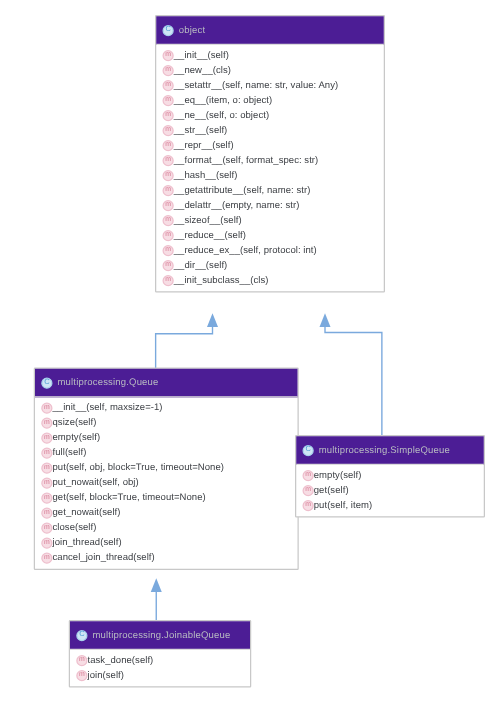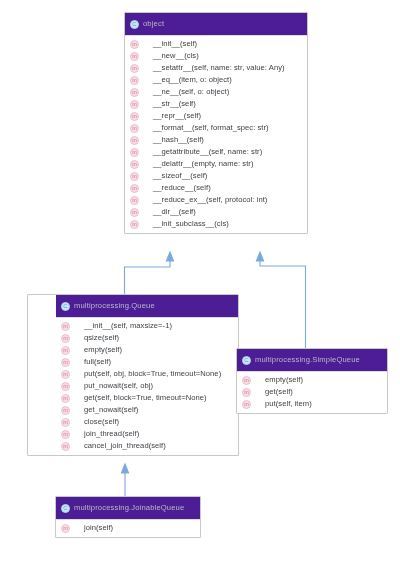--- a/index.html
+++ b/index.html
@@ -50,21 +50,21 @@
     letter-spacing: 0.15px;
     white-space: nowrap;
     line-height: 1;
   }
   .members {
     padding: 2px 0 3px 0;
   }
   .member {
     display: flex;
     align-items: flex-end;
-    gap: 14px;
+    gap: 0;
     padding: 1.5px 5px 1.5px 5px;
     white-space: nowrap;
   }
   .member-label {
     font-size: 7.6px;
     color: #3d4045;
     line-height: 1.15;
     letter-spacing: 0.05px;
   }
 
@@ -204,21 +204,21 @@
         <span class="icon-method"></span>
         <span class="member-label">__dir__(self)</span>
       </div>
       <div class="member">
         <span class="icon-method"></span>
         <span class="member-label">__init_subclass__(cls)</span>
       </div>
     </div>
   </div>
 
-  <div class="uml-class" style="left:27px; top:294px; width:212px;padding-left:28px;">
+  <div class="uml-class" style="left:27px; top:294px; width:212px;">
     <div class="class-header">
       <span class="icon-class"></span>
       <span class="class-title">multiprocessing.Queue</span>
     </div>
     <div class="members">
       <div class="member">
         <span class="icon-method"></span>
         <span class="member-label">__init__(self, maxsize=-1)</span>
       </div>
       <div class="member">
@@ -286,18 +286,22 @@
   </div>
 
   <div class="uml-class" style="left:55px; top:496px; width:146px;">
     <div class="class-header">
       <span class="icon-class"></span>
       <span class="class-title">multiprocessing.JoinableQueue</span>
     </div>
     <div class="members">
       <div class="member">
         <span class="icon-method"></span>
+        <span class="member-label">task_done(self)</span>
+      </div>
+      <div class="member">
+        <span class="icon-method"></span>
         <span class="member-label">join(self)</span>
       </div>
     </div>
   </div>
 
 </div>
 
 </body></html>

